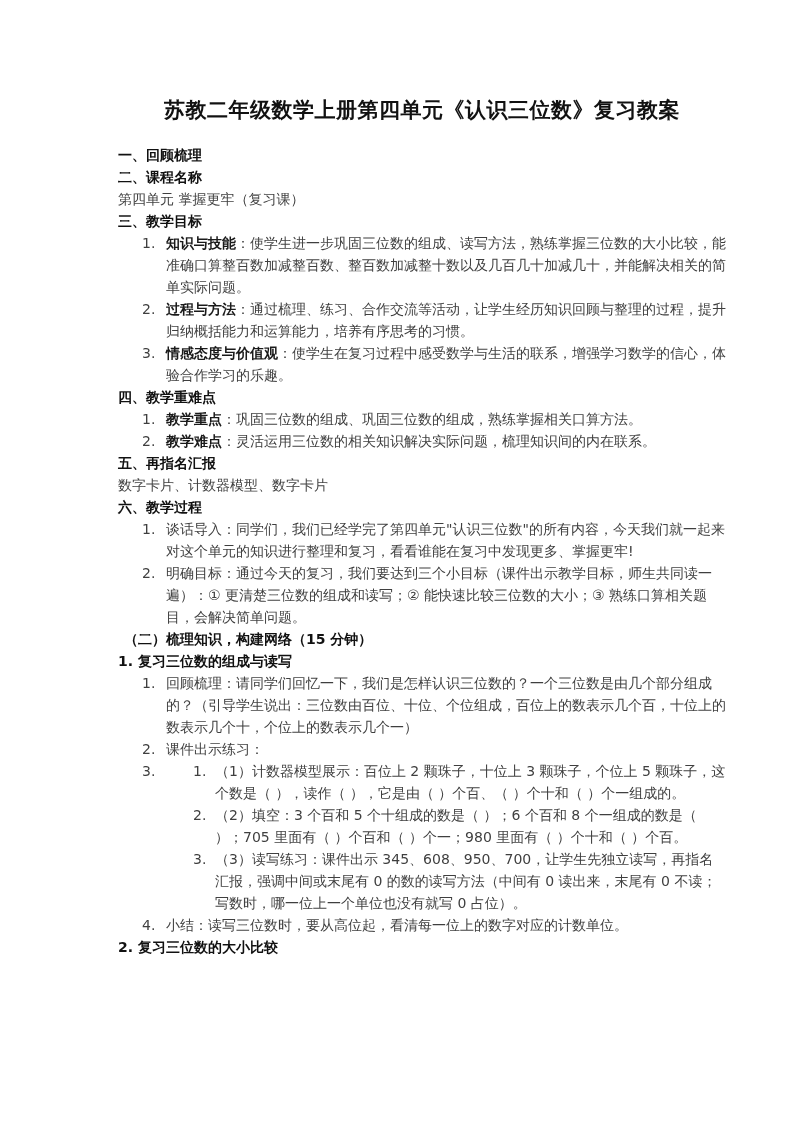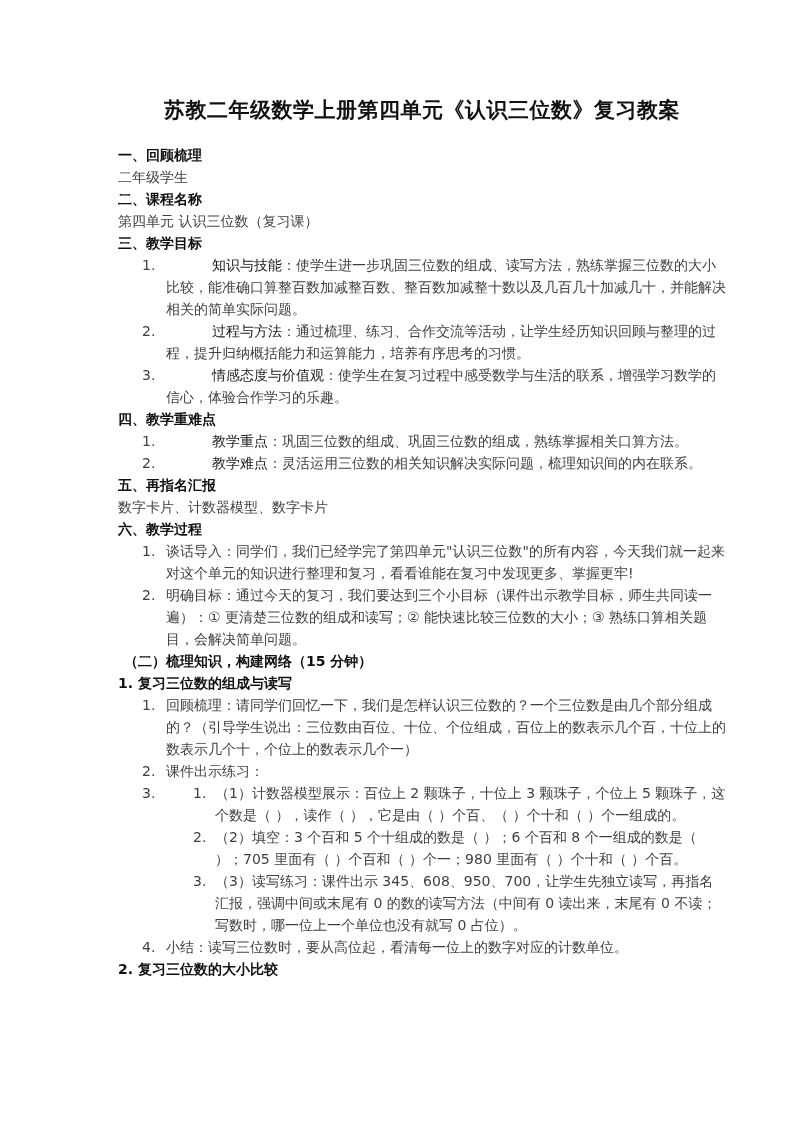--- a/index.html
+++ b/index.html
@@ -26,21 +26,21 @@
     text-align: center;
     margin-bottom: 20px;
     letter-spacing: 0.5px;
   }
   .h {
     font-weight: bold;
     color: #111111;
   }
   .h-part { padding-left: 6px; }
   .p { color: #3f3f3f; }
-  .b { font-weight: normal; color: #1a1a1a; margin-left: 46px; }
+  .b { font-weight: bold; color: #1a1a1a; }
   .li {
     position: relative;
     padding-left: 48px;
   }
   .li > .num {
     position: absolute;
     left: 24px;
     top: 0;
     white-space: nowrap;
     color: #3f3f3f;
@@ -58,24 +58,23 @@
   }
 </style>
 </head>
 <body>
 
 <div class="page">
 
   <div class="doc-title">苏教二年级数学上册第四单元《认识三位数》复习教案</div>
 
   <div class="h">一、回顾梳理</div>
-  <div class="p">二年级学生</div>
 
   <div class="h">二、课程名称</div>
-  <div class="p">第四单元 认识三位数（复习课）</div>
+  <div class="p">第四单元 掌握更牢（复习课）</div>
 
   <div class="h">三、教学目标</div>
   <div class="li">
     <span class="num">1.</span>
     <span class="b">知识与技能</span><span>：使学生进一步巩固三位数的组成、读写方法，熟练掌握三位数的大小比较，能准确口算整百数加减整百数、整百数加减整十数以及几百几十加减几十，并能解决相关的简单实际问题。</span>
   </div>
   <div class="li">
     <span class="num">2.</span>
     <span class="b">过程与方法</span><span>：通过梳理、练习、合作交流等活动，让学生经历知识回顾与整理的过程，提升归纳概括能力和运算能力，培养有序思考的习惯。</span>
   </div>

